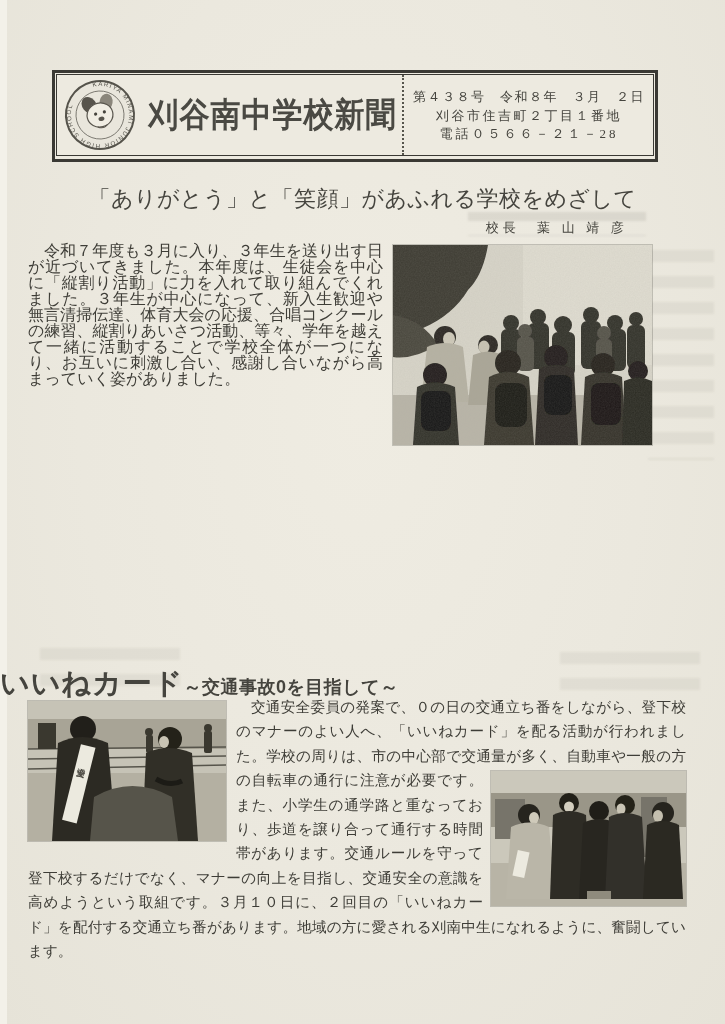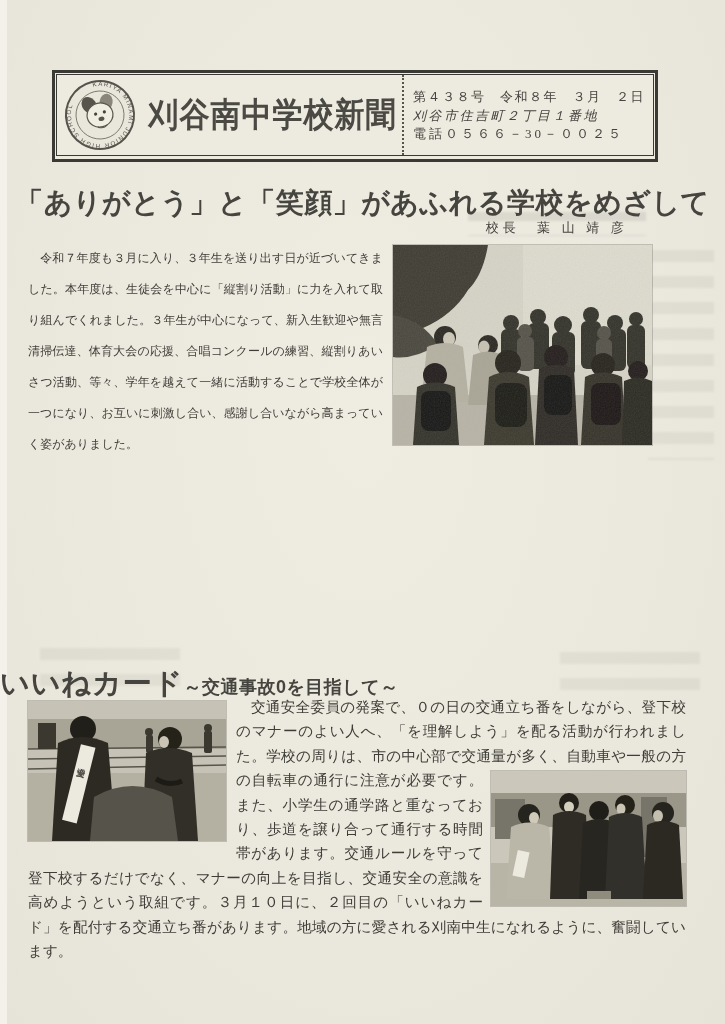--- a/index.html
+++ b/index.html
@@ -22,47 +22,47 @@
   .emblem{flex:0 0 86px;display:flex;align-items:center;justify-content:center;}
   .masthead{
     flex:1 1 auto;text-align:center;
     font-family:"Liberation Sans","DejaVu Sans",sans-serif;
     font-weight:700;font-size:30px;letter-spacing:1px;color:#4a4943;
     transform:scaleY(1.12);
   }
   .issue-info{
     flex:0 0 228px;border-left:2px dotted #55544c;height:100%;box-sizing:border-box;
     padding:7px 8px 5px 9px;font-size:13px;line-height:18.5px;color:#45443e;
-    display:flex;flex-direction:column;justify-content:center;
+    display:flex;flex-direction:column;justify-content:center;align-items:center;
   }
   .issue-line{letter-spacing:1.5px;white-space:nowrap;}
   .school-line{letter-spacing:7.5px;white-space:nowrap;}
-  .address-line{letter-spacing:2.5px;white-space:nowrap;font-style:italic;}
+  .address-line{letter-spacing:2.5px;white-space:nowrap;}
   .phone-line{letter-spacing:3px;white-space:nowrap;}
   
   .headline-1{
     position:absolute;left:0;top:184px;width:725px;text-align:center;
     font-family:"Liberation Sans","DejaVu Sans",sans-serif;
-    font-weight:700;font-size:28px;letter-spacing:0.5px;color:#45443e;
+    font-weight:400;font-size:22px;letter-spacing:0.5px;color:#45443e;
   }
   .byline{
     position:absolute;left:28px;top:219px;width:600px;text-align:right;
     font-size:13px;letter-spacing:0.32em;color:#45443e;
   }
   .headline-2{
     position:absolute;left:0;top:664px;width:725px;text-align:left;
     font-family:"Liberation Sans","DejaVu Sans",sans-serif;
     font-weight:700;color:#45443e;white-space:nowrap;
   }
   .headline-2 .h2-main{font-size:29px;letter-spacing:1px;}
   .headline-2 .h2-sub{font-size:18px;letter-spacing:0.5px;}
   
   .article-1{
     position:absolute;left:28px;top:243px;width:648px;
-    font-size:12px;line-height:31px;text-align:justify;color:#3e3d37;
+    font-size:16px;line-height:16px;text-align:justify;color:#3e3d37;
   }
   .article-2{
     position:absolute;left:28px;top:695px;width:658px;
     font-size:14.6px;line-height:24.4px;text-align:justify;color:#3e3d37;
   }
   .article-1 p,.article-2 p{margin:0;}
   
   .photo{background:#c9c6ba;box-shadow:0 0 0 1px rgba(60,58,50,.25);}
   .photo-1{float:right;width:259px;height:200px;margin:2px 24px 6px 10px;}
   .photo-2{float:left;width:198px;height:140px;margin:6px 10px 9px 0;}
@@ -108,21 +108,21 @@
             <circle cx="43" cy="36" r="1.6" fill="#45433c"></circle>
             <ellipse cx="38.5" cy="42" rx="3" ry="2.2" fill="#57544c"></ellipse>
             <path d="M 33,49 q 5,4 10,0" stroke="#57544c" stroke-width="1.1" fill="none"></path>
           </g>
         </svg>
       </div>
       <div class="masthead">刈谷南中学校新聞</div>
       <div class="issue-info">
         <div class="issue-line">第４３８号　令和８年　３月　２日</div>
         <div class="address-line">刈谷市住吉町２丁目１番地</div>
-        <div class="phone-line">電話０５６６－30－００２５</div>
+        <div class="phone-line">電話０５６６－２１－28</div>
       </div>
     </div>
   </div>
 
   <div class="headline-1">「ありがとう」と「笑顔」があふれる学校をめざして</div>
   <div class="byline">校長　葉 山 靖 彦</div>
 
   <div class="article-1">
     <div class="photo photo-1">
       <svg viewBox="0 0 259 200" preserveAspectRatio="none">
@@ -225,21 +225,21 @@
         </g>
 
         <circle cx="142" cy="38" r="12" fill="#242219"></circle>
         <ellipse cx="136" cy="41" rx="5" ry="6" fill="#c9c4b4"></ellipse>
         <path d="M118,52 q22,-10 46,0 l6,88 h-56 Z" fill="#312f27"></path>
         <path d="M128,78 q14,8 26,2" stroke="#1c1b16" stroke-width="5" fill="none"></path>
 
         <path d="M66,96 q38,-22 78,0 l6,44 h-88 Z" fill="#56544a"></path>
       </svg>
     </div>
-    <p><span>　交通安全委員の発案で、０の日の交通立ち番をしながら、登下校のマナーのよい人へ、「を理解しよう」を配る活動が行われました。学校の周りは、市の中心部で交通量が多く、自動車や一般の方の自転車の通行</span><span class="photo photo-3">
+    <p><span>　交通安全委員の発案で、０の日の交通立ち番をしながら、登下校のマナーのよい人へ、「いいねカード」を配る活動が行われました。学校の周りは、市の中心部で交通量が多く、自動車や一般の方の自転車の通行</span><span class="photo photo-3">
       <svg viewBox="0 0 195 135" preserveAspectRatio="none">
         <rect width="195" height="135" fill="#cbc8bb"></rect>
         <rect y="22" width="195" height="34" fill="#9a9688"></rect>
         <g fill="#77746a">
               <rect x="150" y="26" width="26" height="60"></rect>
               <rect x="4" y="28" width="30" height="40"></rect>
             </g>
         <rect y="92" width="195" height="43" fill="#b8b4a6"></rect>
 
         <circle cx="38" cy="44" r="11" fill="#26241e"></circle>

